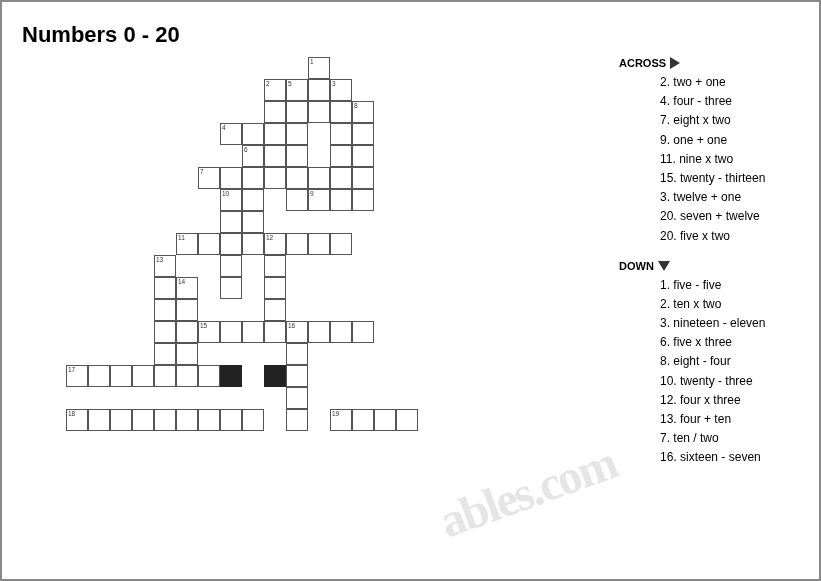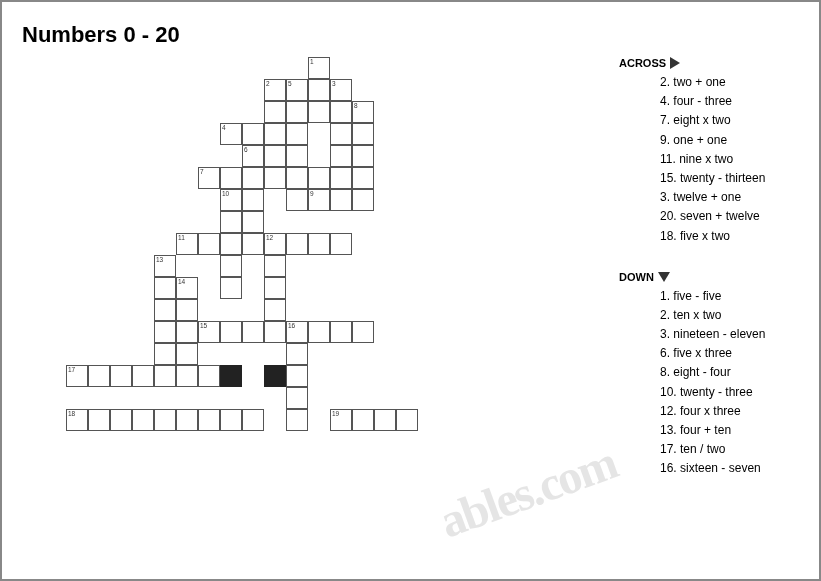--- a/index.html
+++ b/index.html
@@ -64,21 +64,21 @@
     .clue-list {
       list-style: none;
       font-size: 12px;
       line-height: 1.6;
       margin-left: 41px;
     }
     .clue-list li {
       white-space: nowrap;
     }
     .down-title {
-      margin-top: 25px;
+      margin-top: 14px;
       align-items: center;
     }
 
     
     .grid {
       position: absolute;
       top: 0; left: 0;
     }
     .cell {
       position: absolute;
@@ -266,35 +266,35 @@
     </div>
     <ul class="clue-list" id="across-list">
         <li>2. two + one</li>
         <li>4. four - three</li>
         <li>7. eight x two</li>
         <li>9. one + one</li>
         <li>11. nine x two</li>
         <li>15. twenty - thirteen</li>
         <li>3. twelve + one</li>
         <li>20. seven + twelve</li>
-        <li>18. five x two</li>
+        <li>20. five x two</li>
       </ul>
 
     <div class="clue-section-title down-title">
       <span>DOWN</span>
       <span class="arrow-down"></span>
     </div>
     <ul class="clue-list" id="down-list">
         <li>1. five - five</li>
         <li>2. ten x two</li>
         <li>3. nineteen - eleven</li>
         <li>6. five x three</li>
         <li>8. eight - four</li>
         <li>10. twenty - three</li>
         <li>12. four x three</li>
         <li>13. four + ten</li>
-        <li>17. ten / two</li>
+        <li>7. ten / two</li>
         <li>16. sixteen - seven</li>
       </ul>
   </div>
 
   <div class="watermark">ables.com</div>
 </div>
 
 </body></html>

